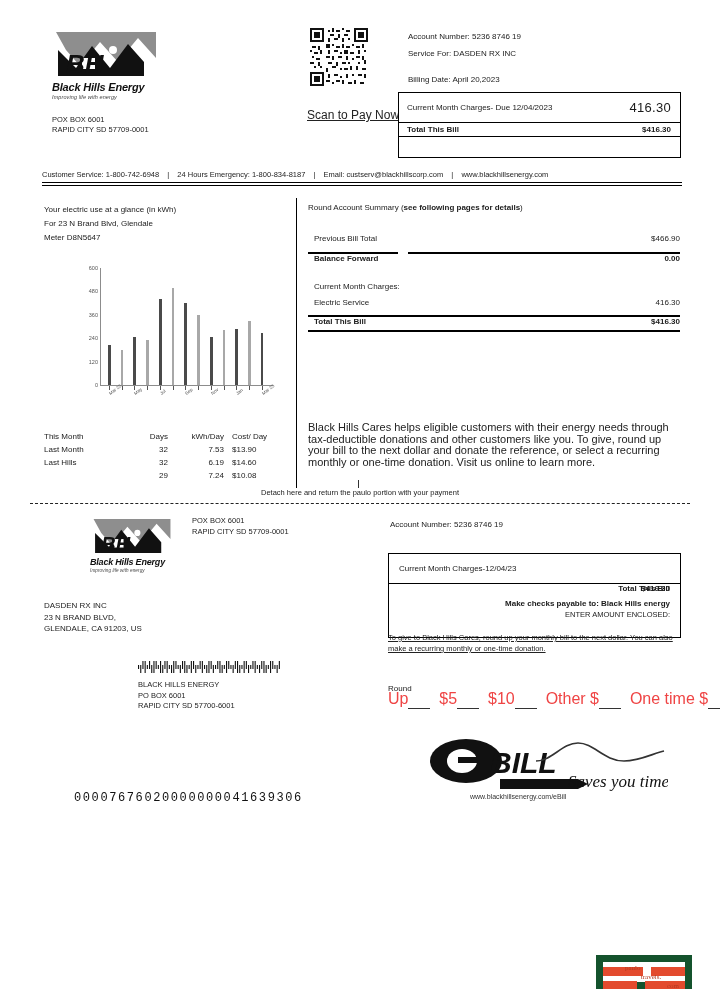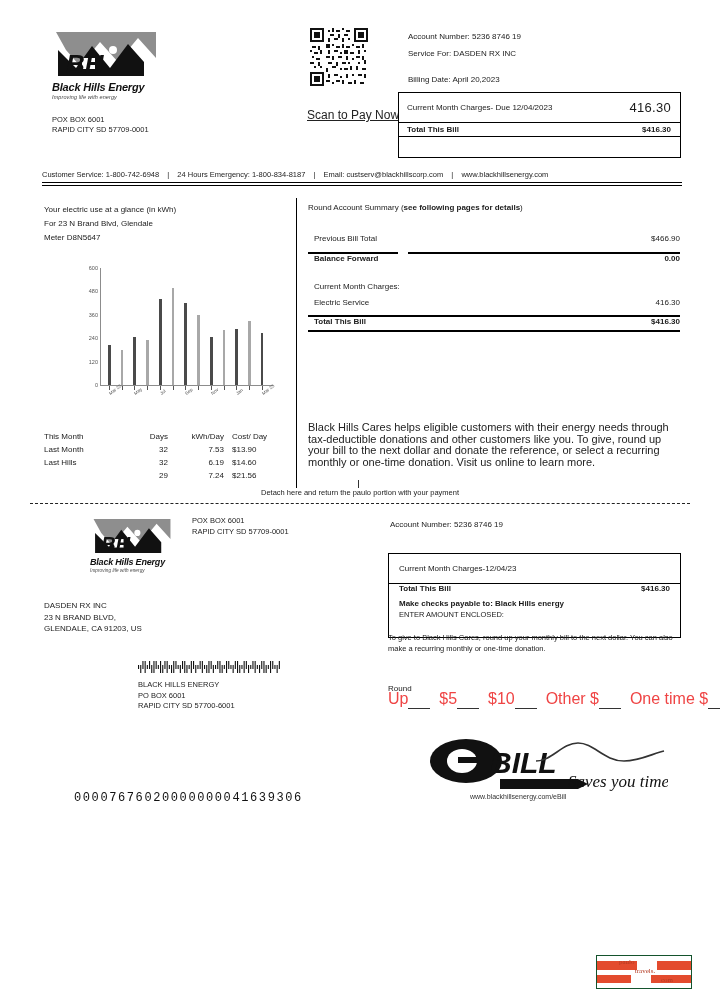--- a/index.html
+++ b/index.html
@@ -122,49 +122,49 @@
   .detach-note { position:absolute; left:0; top:488px; width:720px; text-align:center; font-size:7.5px; color:#222; }
   .tick-mark { position:absolute; left:358px; top:480px; width:1px; height:8px; background:#333; }
   .dashed { position:absolute; left:30px; top:503px; width:660px; height:0;
             border-top:1.8px dashed #222; }
 
   
   .stub-logo { position:absolute; left:90px; top:516px; }
   .stub-ret { position:absolute; left:192px; top:516px; font-size:7.5px; line-height:10.5px; color:#222; }
   .stub-acct { position:absolute; left:390px; top:520px; font-size:8px; color:#222; }
 
-  .stub-box { position:absolute; left:388px; top:553px; width:293px; height:85px; border:1.6px solid #000; }
+  .stub-box { position:absolute; left:388px; top:553px; width:293px; height:85px; border:1.6px solid #000;text-align:right; }
   .stub-box .r1 { height:30px; border-bottom:1.6px solid #000; display:flex; align-items:center; padding-left:10px; font-size:8px; }
   .stub-box .r2 { position:relative; height:14px; padding:0 10px; font-size:8px; font-weight:bold; }
   .stub-box .r2 .val { position:absolute; right:10px; top:0; }
   .stub-box .r3 { padding:1px 10px 0 10px; font-size:8px; font-weight:bold; }
   .stub-box .r4 { padding:2px 10px 0 10px; font-size:7.5px; }
 
   .cust-addr { position:absolute; left:44px; top:600px; font-size:8px; line-height:11.5px; color:#222; }
 
   .imb { position:absolute; left:138px; top:660px; width:146px; height:14px; }
   .mail-addr { position:absolute; left:138px; top:680px; font-size:7.5px; line-height:10.5px; color:#222; }
 
-  .give-note { position:absolute; left:388px; top:632px; width:290px; font-size:7.5px; line-height:11px; color:#222; }
+  .give-note { position:absolute; left:388px; top:632px; width:290px; font-size:7.5px; line-height:11px; color:#222;text-decoration:underline; }
   .round-lbl { position:absolute; left:388px; top:684px; font-size:8px; color:#222; }
   .round-row { position:absolute; left:388px; top:690px; font-size:16px; color:#ef4444; white-space:nowrap; }
   .round-row .u { border-bottom:1px solid #333; display:inline-block; }
 
   
   .ebill { position:absolute; left:428px; top:735px; width:240px; height:62px; }
   .ebill-url { position:absolute; left:470px; top:793px; font-size:7px; color:#333; }
 
   .ocr-line {
     position:absolute; left:74px; top:791px;
     font-family:"Liberation Mono", monospace;
     font-size:12px; letter-spacing:1.6px; color:#111;
   }
 
   
-  .wm { position:absolute; left:596px; top:955px; width:96px; height:34px; border:1px solid #14532d; background:#fff; }
+  .wm { position:absolute; left:596px; top:955px; width:96px; height:34px; border:7px solid #14532d; background:#fff; }
   .wm .bar-l { position:absolute; left:0; top:5px; width:40px; height:9px; background:#e34b2e; }
   .wm .bar-l2 { position:absolute; left:0; top:19px; width:34px; height:8px; background:#e34b2e; }
   .wm .bar-r { position:absolute; right:0; top:5px; width:34px; height:9px; background:#e34b2e; }
   .wm .bar-r2 { position:absolute; right:0; top:19px; width:40px; height:8px; background:#e34b2e; }
   .wm .txt { position:absolute; left:0; top:2px; width:96px; text-align:center;
              font-family:"Liberation Serif", serif; font-size:7px; color:#b33a22; line-height:9px; }
   .wm .txt i { display:block; font-style:normal; }
   .wm .txt i:nth-child(1){ text-align:left; padding-left:22px; }
   .wm .txt i:nth-child(2){ text-align:center; }
   .wm .txt i:nth-child(3){ text-align:right; padding-right:20px; }
@@ -411,21 +411,21 @@
     <div class="rowline">
       <span class="c-lab">Last Hills</span>
       <span class="c-days">32</span>
       <span class="c-kwh">6.19</span>
       <span class="c-cost">$14.60</span>
     </div>
     <div class="rowline">
       <span class="c-lab"></span>
       <span class="c-days">29</span>
       <span class="c-kwh">7.24</span>
-      <span class="c-cost">$21.56</span>
+      <span class="c-cost">$10.08</span>
     </div>
   </div>
 
   <div class="summary">
     <div class="sum-title">
       <span>Round Account Summary (</span><span class="b">see following   pages for details</span><span>)</span>
     </div>
 
     <div class="sum-row">
       <span class="lbl">Previous  Bill Total</span>

